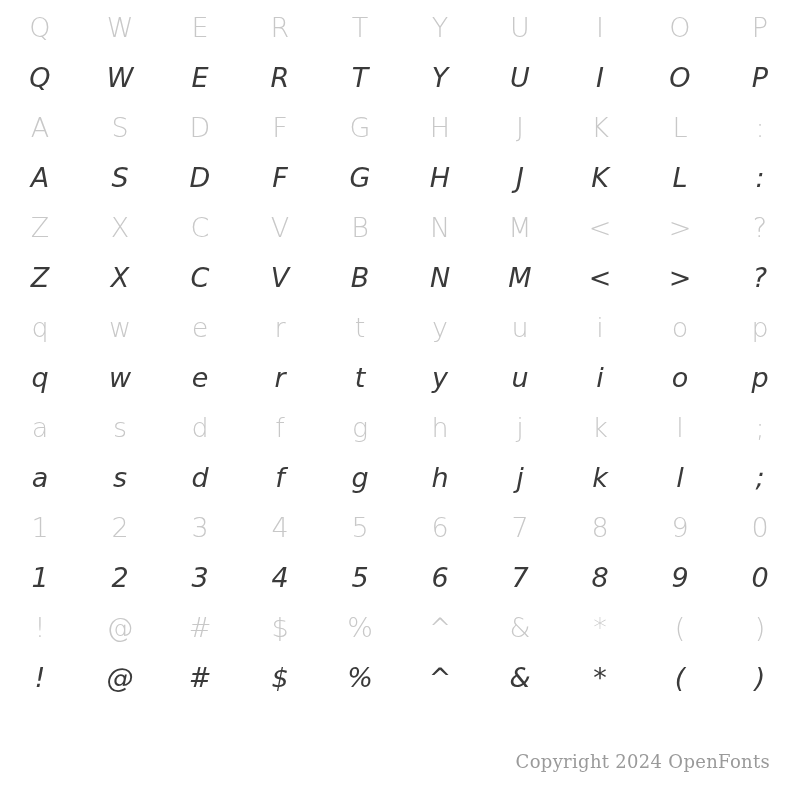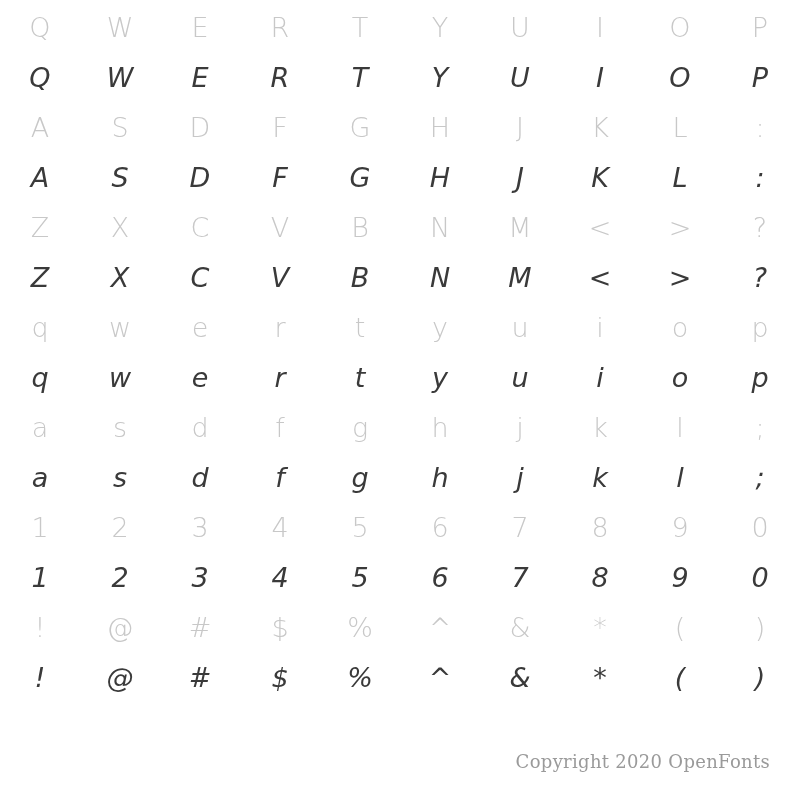--- a/index.html
+++ b/index.html
@@ -232,14 +232,14 @@
         <div class="cell">#</div>
         <div class="cell">$</div>
         <div class="cell">%</div>
         <div class="cell">^</div>
         <div class="cell">&amp;</div>
         <div class="cell">*</div>
         <div class="cell">(</div>
         <div class="cell">)</div>
       </div>
     </div>
-  <div class="copyright">Copyright 2020 OpenFonts</div>
+  <div class="copyright">Copyright 2024 OpenFonts</div>
 </div>
 
 </body></html>

